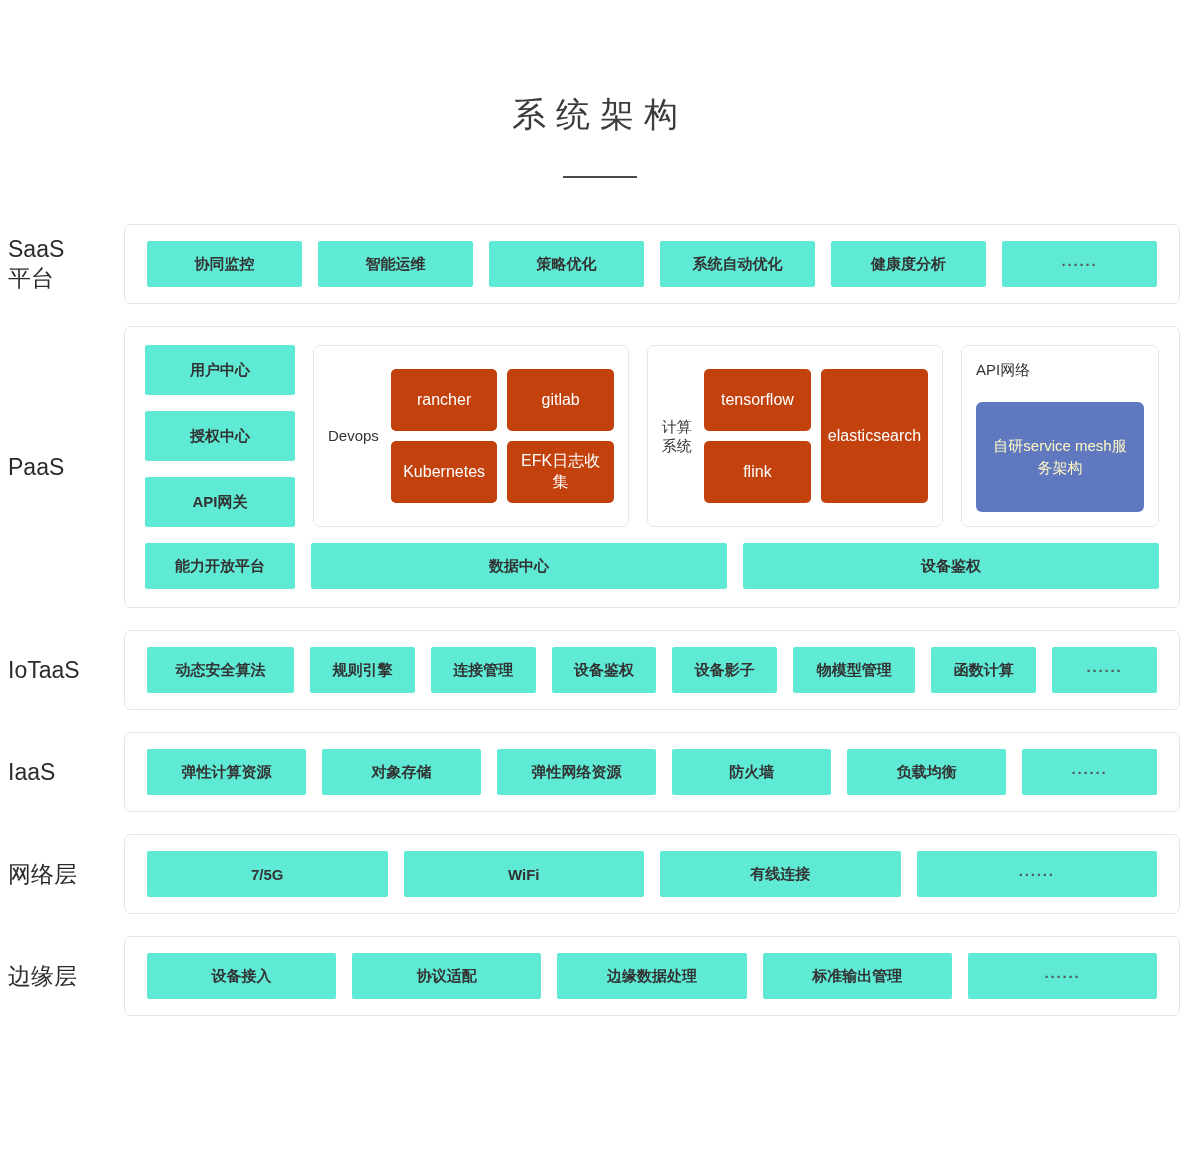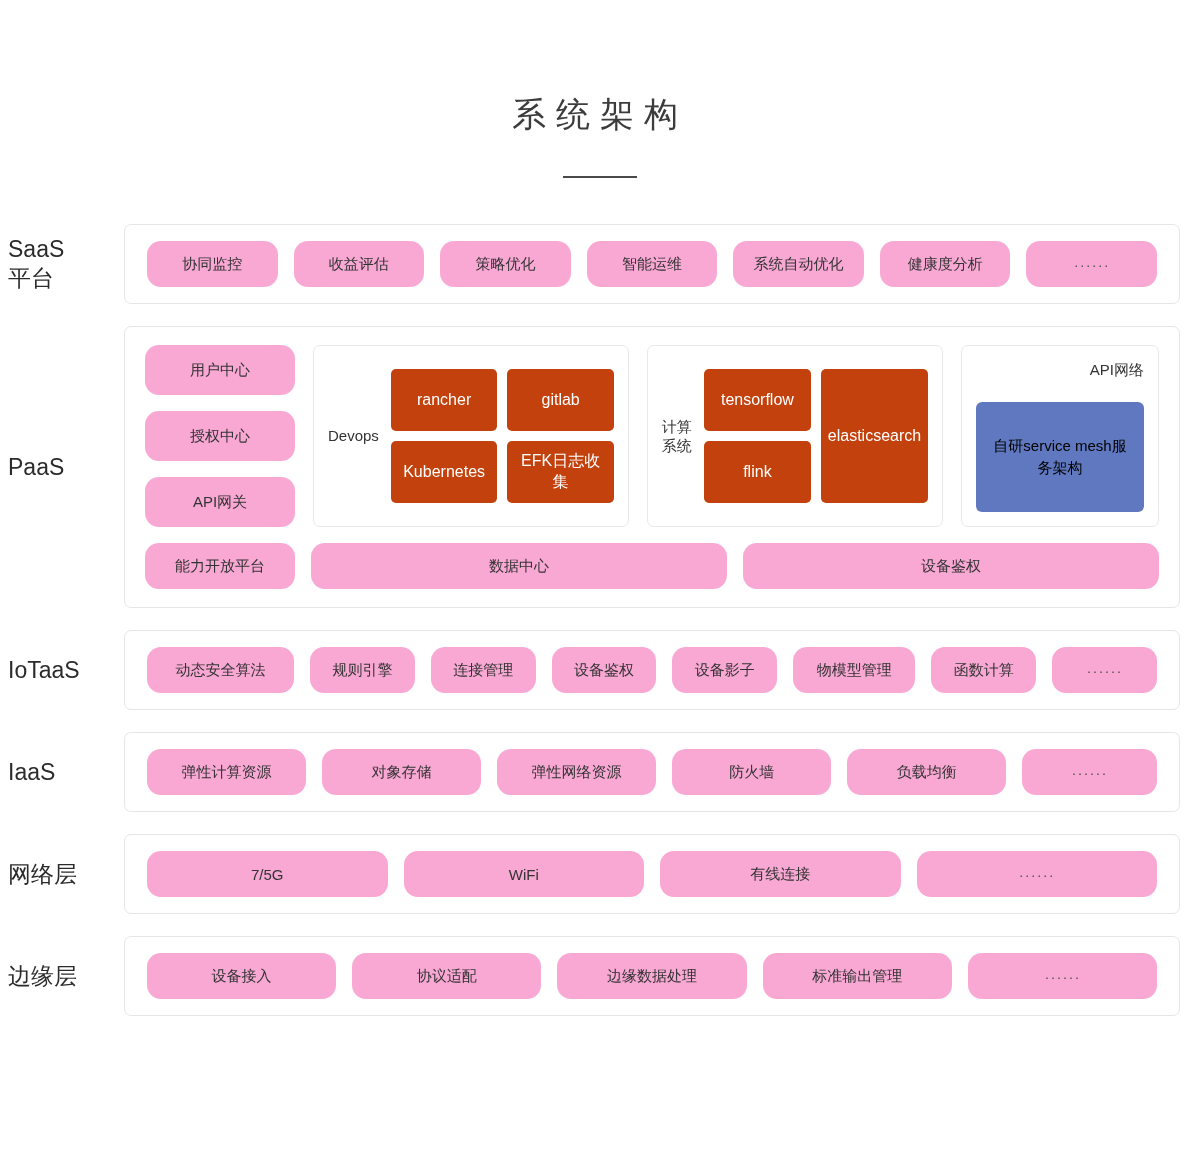--- a/index.html
+++ b/index.html
@@ -37,28 +37,29 @@
   .layer-box {
     flex: 1 1 auto;
     border: 1px solid #e6e6e6;
     border-radius: 7px;
     background: #ffffff;
     padding: 16px 22px;
   }
 
   .chip-row { display: flex; gap: 16px; align-items: stretch; }
   .chip {
-    background: #f9a8d4;
-    border-radius: 14px;
+    background: #5eead4;
+    border-radius: 2px;
     min-height: 46px;
     display: flex; align-items: center; justify-content: center;
     font-size: 15px; color: #333333;
     padding: 8px 12px;
     text-align: center;
     flex: 1 1 0;
+    font-weight: bold;
   }
   .chip.ellipsis { color: #555555; letter-spacing: 1px; }
 
   
   .saas-row .chip { flex: 1 1 0; }
 
   
   .paas-box { padding: 18px 20px; }
   .paas-top { display: flex; gap: 18px; align-items: stretch; }
   .paas-col-left {
@@ -67,21 +68,21 @@
   .paas-col-left .chip { min-height: 50px; flex: 1 1 0; }
 
   .group {
     border: 1px solid #e8e8e8; border-radius: 7px;
     background: #ffffff;
     display: flex; align-items: center;
     padding: 12px 14px; gap: 12px;
   }
   .group-label {
     font-size: 15px; color: #333333; line-height: 1.3;
-    white-space: pre-line; text-align: right; flex: 0 0 auto;
+    white-space: pre-line; text-align: left; flex: 0 0 auto;
   }
   .group-grid { display: flex; gap: 10px; flex: 1 1 auto; }
   .grid-col { display: flex; flex-direction: column; gap: 10px; flex: 1 1 0; }
 
   .bluebox {
     background: #c2410c; color: #ffffff;
     border-radius: 5px;
     display: flex; align-items: center; justify-content: center;
     font-size: 16px; text-align: center; padding: 8px 6px;
     min-height: 62px; flex: 1 1 0;
@@ -91,21 +92,21 @@
   .group-devops { flex: 1 1 320px; }
   .group-compute { flex: 1 1 300px; }
 
   .group-api {
     flex: 0 0 198px;
     flex-direction: column; align-items: stretch; justify-content: flex-start;
     padding: 14px 14px;
   }
   .group-api .group-label { margin-bottom: 10px; }
   .lightbox {
-    background: #5f78bf; color: #000000;
+    background: #5f78bf; color: #fef9c3;
     border-radius: 6px;
     display: flex; align-items: center; justify-content: center;
     font-size: 15px; line-height: 1.45; text-align: center;
     padding: 10px; flex: 1 1 auto; min-height: 96px;
   }
 
   .paas-bottom { display: flex; gap: 16px; margin-top: 16px; }
   .paas-bottom .chip { min-height: 46px; }
   .paas-bottom .chip:nth-child(1) { flex: 0 0 150px; }
 
@@ -125,23 +126,22 @@
   </div>
 
   <div class="layers">
 
     <div class="layer">
       <div class="layer-label">SaaS
 平台</div>
       <div class="layer-box">
         <div class="chip-row saas-row">
           <div class="chip">协同监控</div>
-          <div class="chip">收益评估</div>
+          <div class="chip">智能运维</div>
           <div class="chip">策略优化</div>
-          <div class="chip">智能运维</div>
           <div class="chip">系统自动优化</div>
           <div class="chip">健康度分析</div>
           <div class="chip ellipsis">······</div>
         </div>
       </div>
     </div>
 
     <div class="layer">
       <div class="layer-label">PaaS</div>
       <div class="layer-box paas-box">

